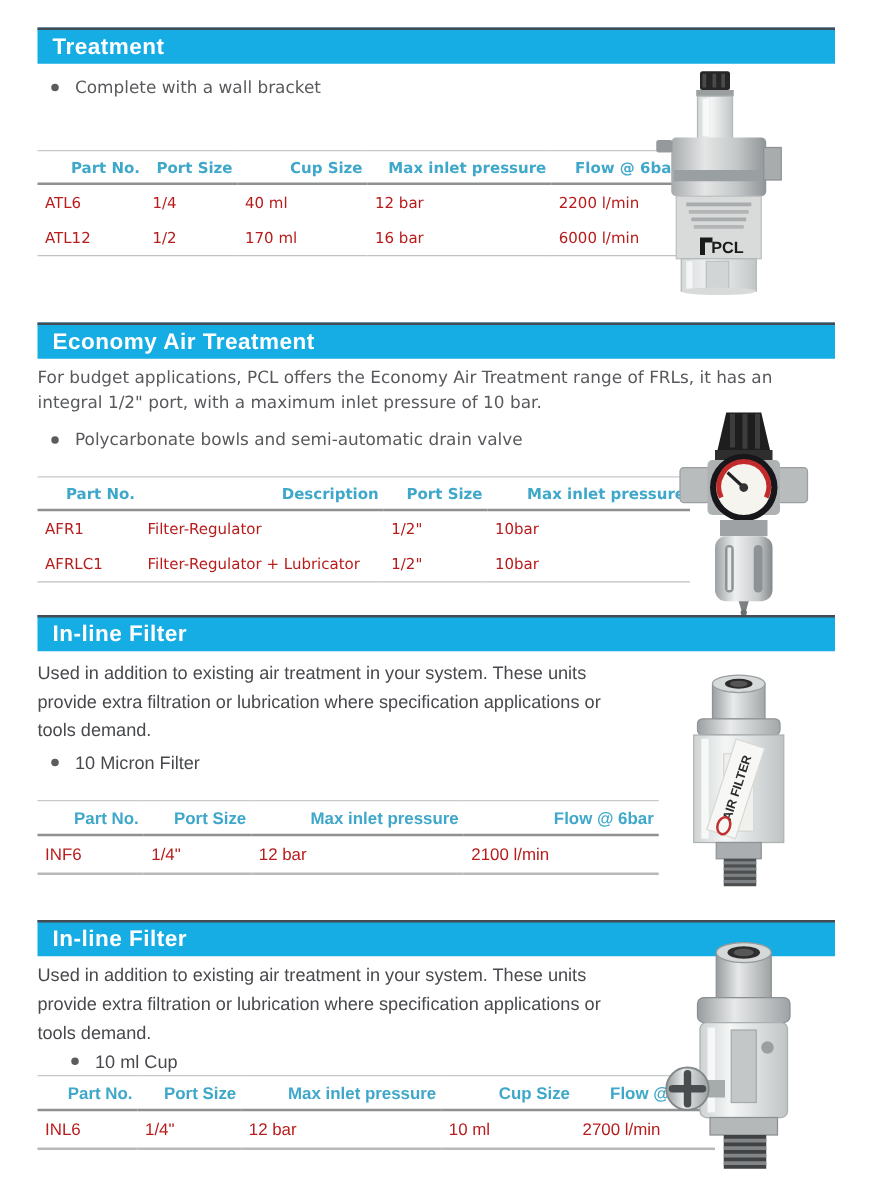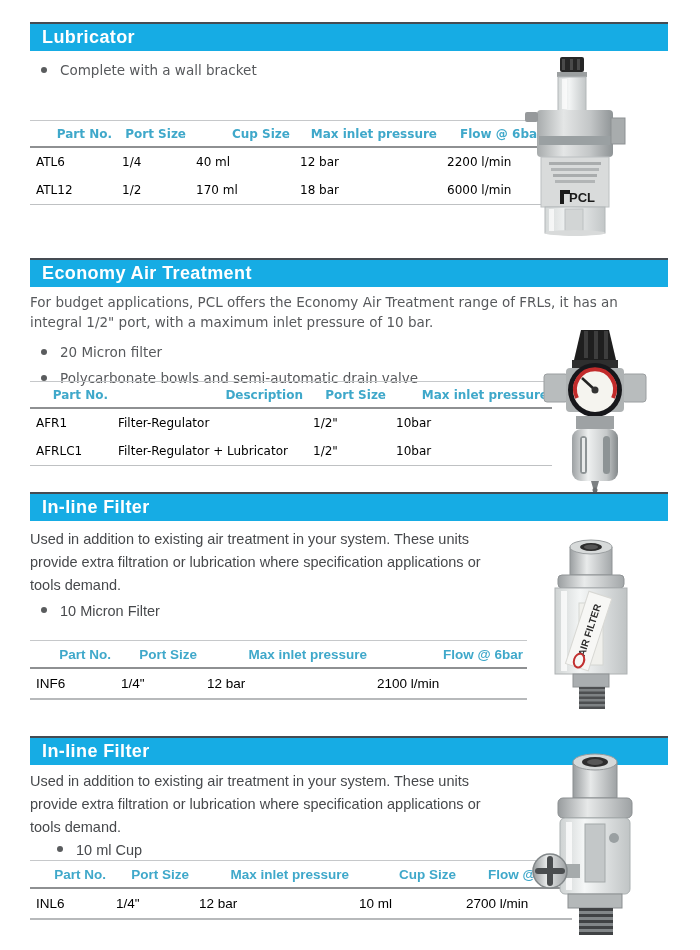--- a/index.html
+++ b/index.html
@@ -34,21 +34,21 @@
 
   table.spec{
     position:absolute;border-collapse:collapse;table-layout:fixed;
     border-top:1px solid #c6c8ca;border-bottom:1px solid #bfc1c3;
   }
   table.spec thead th{
     color:#3fa8ca;font-weight:bold;text-align:right;font-size:12px;
     padding:6px 4px 5px 6px;border-bottom:2px solid #8e9092;white-space:nowrap;
   }
   table.spec tbody td{
-    font-size:12px;color:#000000;padding:7px 4px 7px 6px;white-space:nowrap;
+    font-size:12px;color:#b91c1c;padding:7px 4px 7px 6px;white-space:nowrap;
   }
   table.spec.alt thead th{font-family:"Liberation Sans", sans-serif;font-size:13.5px;}
   table.spec.alt tbody td{font-family:"Liberation Sans", sans-serif;font-size:13.5px;}
   table.spec.alt{border-bottom:2px solid #b7b9bb;}
 
   
   .t1{width:467px;} .t1 th:nth-child(1){width:76px;} .t1 th:nth-child(2){width:64px;}
   .t1 th:nth-child(3){width:94px;} .t1 th:nth-child(4){width:137px;} .t1 th:nth-child(5){width:96px;}
   .t2{width:482px;} .t2 th:nth-child(1){width:72px;} .t2 th:nth-child(2){width:185px;margin-left:12px;}
   .t2 th:nth-child(3){width:73px;} .t2 th:nth-child(4){width:152px;}
@@ -57,21 +57,21 @@
   .t4{width:492px;} .t4 th:nth-child(1){width:70px;} .t4 th:nth-child(2){width:73px;}
   .t4 th:nth-child(3){width:150px;} .t4 th:nth-child(4){width:97px;} .t4 th:nth-child(5){width:102px;}
 
   .product{position:absolute;}
 </style>
 </head>
 <body>
 
 <div class="section" id="sec1">
   <div class="band">
-    <div class="title">Lubricator</div>
+    <div class="title">Treatment</div>
   </div>
   <ul class="bullets f-a" style="top:38px;left:30px;">
       <li>Complete with a wall bracket</li>
     </ul>
   <table class="spec t1" style="top:98px;left:30px;">
       <thead>
         <tr>
           <th>Part No.</th>
           <th>Port Size</th>
           <th>Cup Size</th>
@@ -84,21 +84,21 @@
           <td>ATL6</td>
           <td>1/4</td>
           <td>40 ml</td>
           <td>12 bar</td>
           <td>2200 l/min</td>
         </tr>
         <tr>
           <td>ATL12</td>
           <td>1/2</td>
           <td>170 ml</td>
-          <td>18 bar</td>
+          <td>16 bar</td>
           <td>6000 l/min</td>
         </tr>
       </tbody>
     </table>
 </div>
 
 <div class="product" style="left:503px;top:52px;">
   <svg width="142" height="185" viewBox="0 0 142 185">
     <defs>
       <linearGradient id="mtl1" x1="0" y1="0" x2="1" y2="0">
@@ -138,21 +138,20 @@
     <ellipse cx="72" cy="181" rx="30" ry="3" fill="#d8dada"></ellipse>
   </svg>
 </div>
 
 <div class="section" id="sec2">
   <div class="band">
     <div class="title">Economy Air Treatment</div>
   </div>
   <div class="intro f-a" style="top:34px;left:30px;width:592px;">For budget applications, PCL offers the Economy Air Treatment range of FRLs, it has an integral 1/2" port, with a maximum inlet pressure of 10 bar.</div>
   <ul class="bullets f-a" style="top:84px;left:30px;">
-      <li>20 Micron filter</li>
       <li>Polycarbonate bowls and semi-automatic drain valve</li>
     </ul>
   <table class="spec t2" style="top:123px;left:30px;">
       <thead>
         <tr>
           <th>Part No.</th>
           <th>Description</th>
           <th>Port Size</th>
           <th>Max inlet pressure</th>
         </tr>

